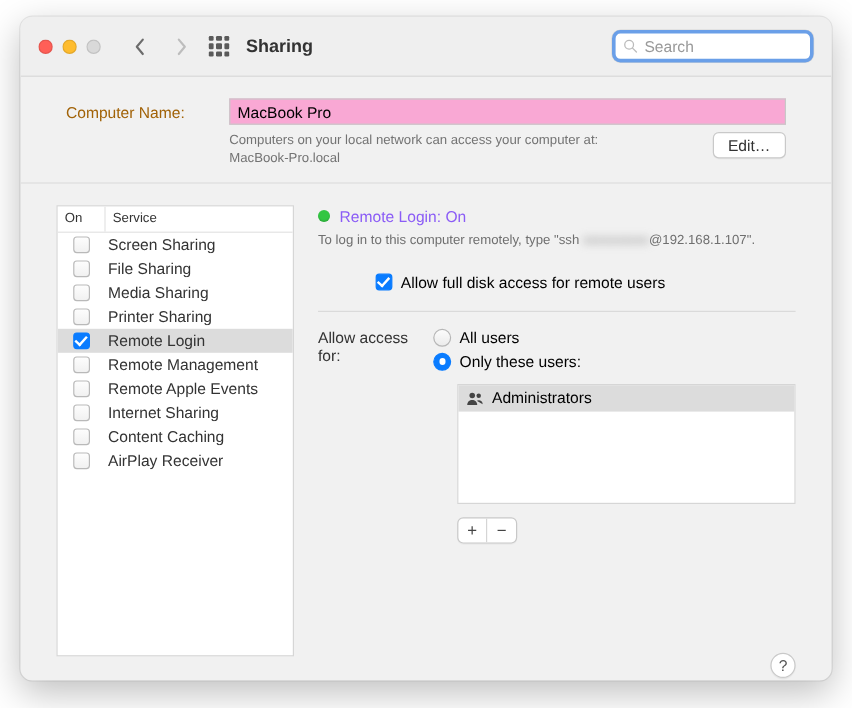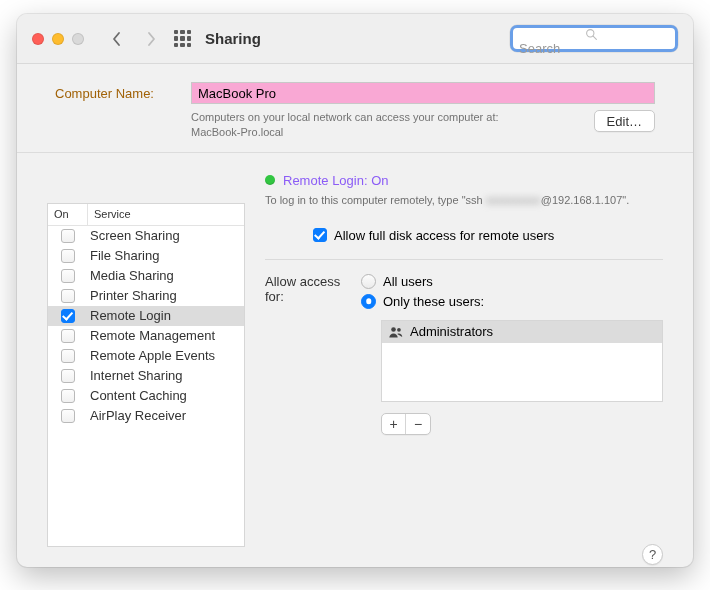--- a/index.html
+++ b/index.html
@@ -26,21 +26,20 @@
 .navbtn { width: 26px; height: 26px; display: flex; align-items: center; justify-content: center; color: #6c6c6c; font-size: 17px; font-weight: 300; border-radius: 5px; }
 .navbtn.fwd { color: #bdbdbd; }
 .grid-icon { width: 17px; height: 17px; display: grid; grid-template-columns: repeat(3,1fr); grid-template-rows: repeat(3,1fr); gap: 2px; margin: 0 6px 0 2px; }
 .grid-icon span { background: #5a5a5a; border-radius: 1px; }
 .title { font-size: 15px; font-weight: 600; color: #333; }
 .search {
   margin-left: auto; width: 168px; height: 27px;
   border: 3px solid #6a9fe8; border-radius: 7px;
   background: #fff; display: flex; align-items: center; padding: 0 6px;
   box-shadow: 0 0 0 0.5px rgba(0,0,0,0.1);
-  flex-direction: column;
 }
 .search svg { width: 13px; height: 13px; opacity: 0.5; margin-right: 5px; flex-shrink: 0; }
 .search input { border: none; outline: none; font-size: 13px; background: transparent; width: 100%; color: #333; }
 .search input::placeholder { color: #999; }
 .top-section { padding: 18px 38px 12px 38px; border-bottom: 1px solid #dcdcdc; }
 .compname-row { display: flex; align-items: center; gap: 8px; }
 .compname-row .lbl { width: 128px; text-align: left; font-size: 13px; color: #a16207; }
 .compname-row input {
   flex: 1; height: 22px; border: 1px solid #c8c8c8; border-radius: 0;
   padding: 0 6px; font-size: 13px; background: #f9a8d4; outline: none;
@@ -49,21 +48,20 @@
 .subrow .hint { font-size: 11px; color: #737373; line-height: 1.35; flex: 1; }
 .edit-btn {
   background: #fff; border: 1px solid #c9c9c9; border-radius: 5px;
   padding: 2px 12px; font-size: 13px; color: #333; height: 22px;
   box-shadow: 0 1px 0 rgba(0,0,0,0.03);
 }
 .main { flex: 1; display: flex; padding: 18px 30px 20px 30px; gap: 20px; position: relative; }
 .left {
   width: 198px; background: #fff; border: 1px solid #d6d6d6; border-radius: 0;
   overflow: hidden;
-  margin-top: 32px;
 }
 .lhdr { display: flex; height: 22px; font-size: 11px; color: #333; border-bottom: 1px solid #e3e3e3; }
 .lhdr .c1 { width: 40px; padding: 4px 6px; border-right: 1px solid #e3e3e3; }
 .lhdr .c2 { flex: 1; padding: 4px 6px; }
 .srv { display: flex; align-items: center; height: 20px; font-size: 13px; }
 .srv .cb { width: 40px; display: flex; align-items: center; justify-content: center; }
 .srv .nm { flex: 1; padding: 0 2px; color: #333; white-space: nowrap; overflow: hidden; }
 .srv.sel { background: #dcdcdc; }
 .chk {
   width: 14px; height: 14px; border: 1px solid #b9b9b9; border-radius: 3px;
@@ -80,21 +78,21 @@
 .allow-row { display: flex; align-items: center; gap: 7px; margin-top: 22px; font-size: 13px; margin-left: 48px; }
 .divider { height: 1px; background: #dadada; margin: 16px 0 14px 0; }
 .access-row { display: flex; gap: 12px; font-size: 13px; }
 .access-lbl { color: #333; }
 .access-opts { display: flex; flex-direction: column; gap: 5px; }
 .radio-row { display: flex; align-items: flex-end; gap: 7px; }
 .radio { width: 15px; height: 15px; border-radius: 50%; border: 1px solid #b6b6b6; background: linear-gradient(#fcfcfc,#ebebeb); position: relative; }
 .radio.on { background: #0a7cff; border-color: #0a7cff; }
 .radio.on::after { content: ""; position: absolute; left: 50%; top: 50%; width: 5.5px; height: 5.5px; background: #fff; border-radius: 50%; transform: translate(-50%,-50%); }
 .userlist {
-  margin-top: 6px; margin-left: 20px; width: 282px; height: 82px;
+  margin-top: 6px; margin-left: 20px; width: 282px; height: 100px;
   border: 1px solid #d6d6d6; background: #fff;
 }
 .userlist .urow { display: flex; align-items: center; gap: 6px; height: 22px; background: #dcdcdc; padding: 0 6px; font-size: 13px; }
 .pm-btns { margin-left: 20px; margin-top: 6px; display: flex; border: 1px solid #c8c8c8; border-radius: 5px; overflow: hidden; width: fit-content; background: #fff; box-shadow: 0 1px 0 rgba(0,0,0,0.03); }
 .pm-btns div { width: 24px; height: 20px; display: flex; align-items: center; justify-content: center; font-size: 14px; color: #444; }
 .pm-btns div:first-child { border-right: 1px solid #d5d5d5; }
 .help {
   position: absolute; right: 30px; bottom: 2px;
   width: 21px; height: 21px; border-radius: 50%;
   border: 1px solid #c9c9c9; background: #fff;

